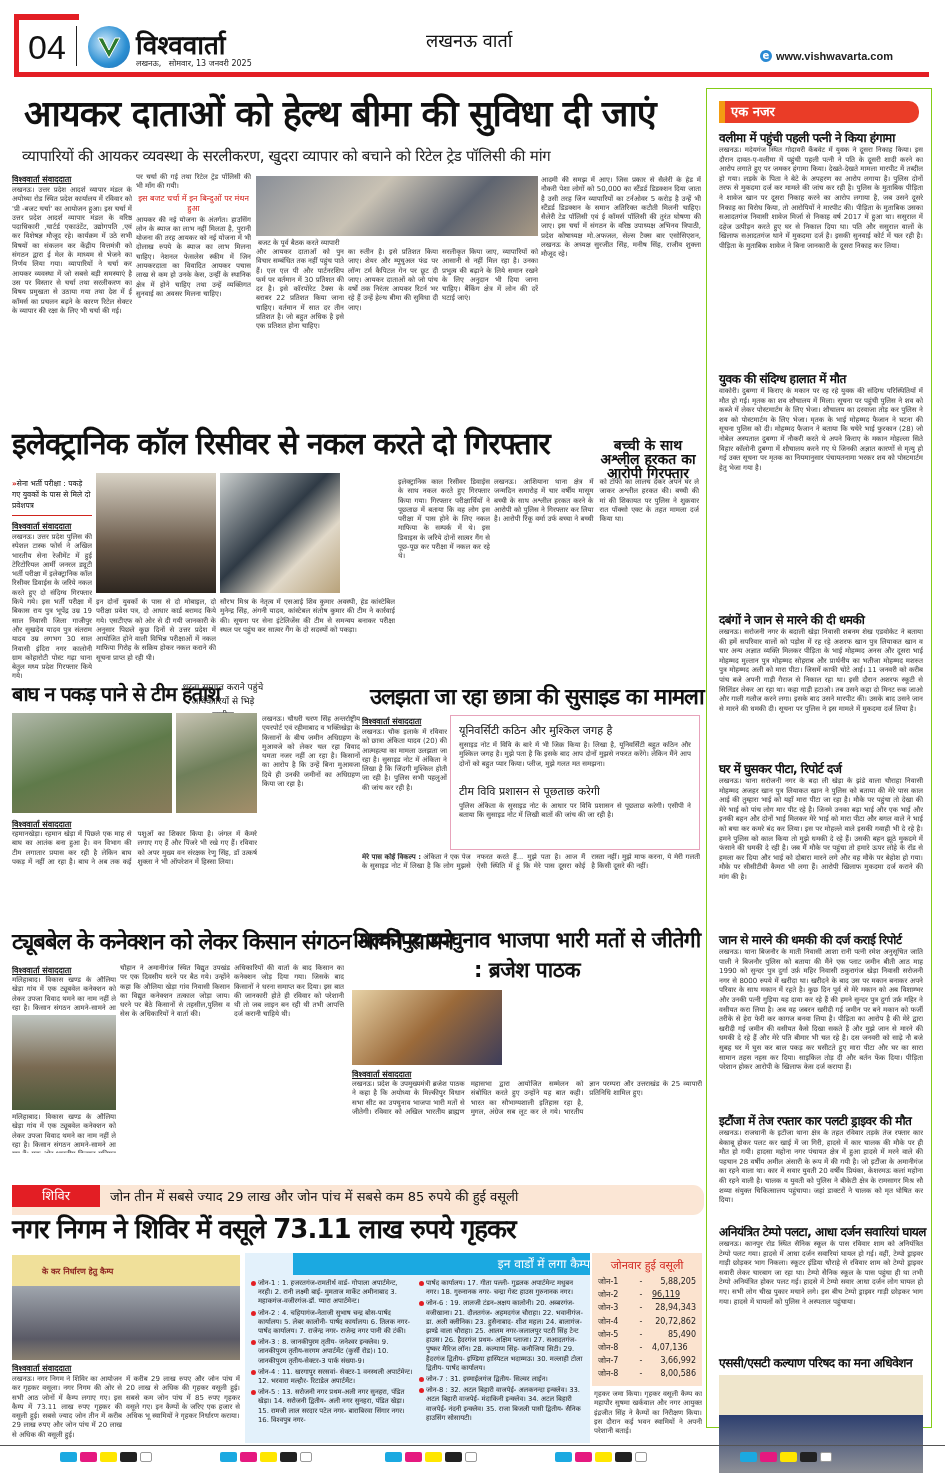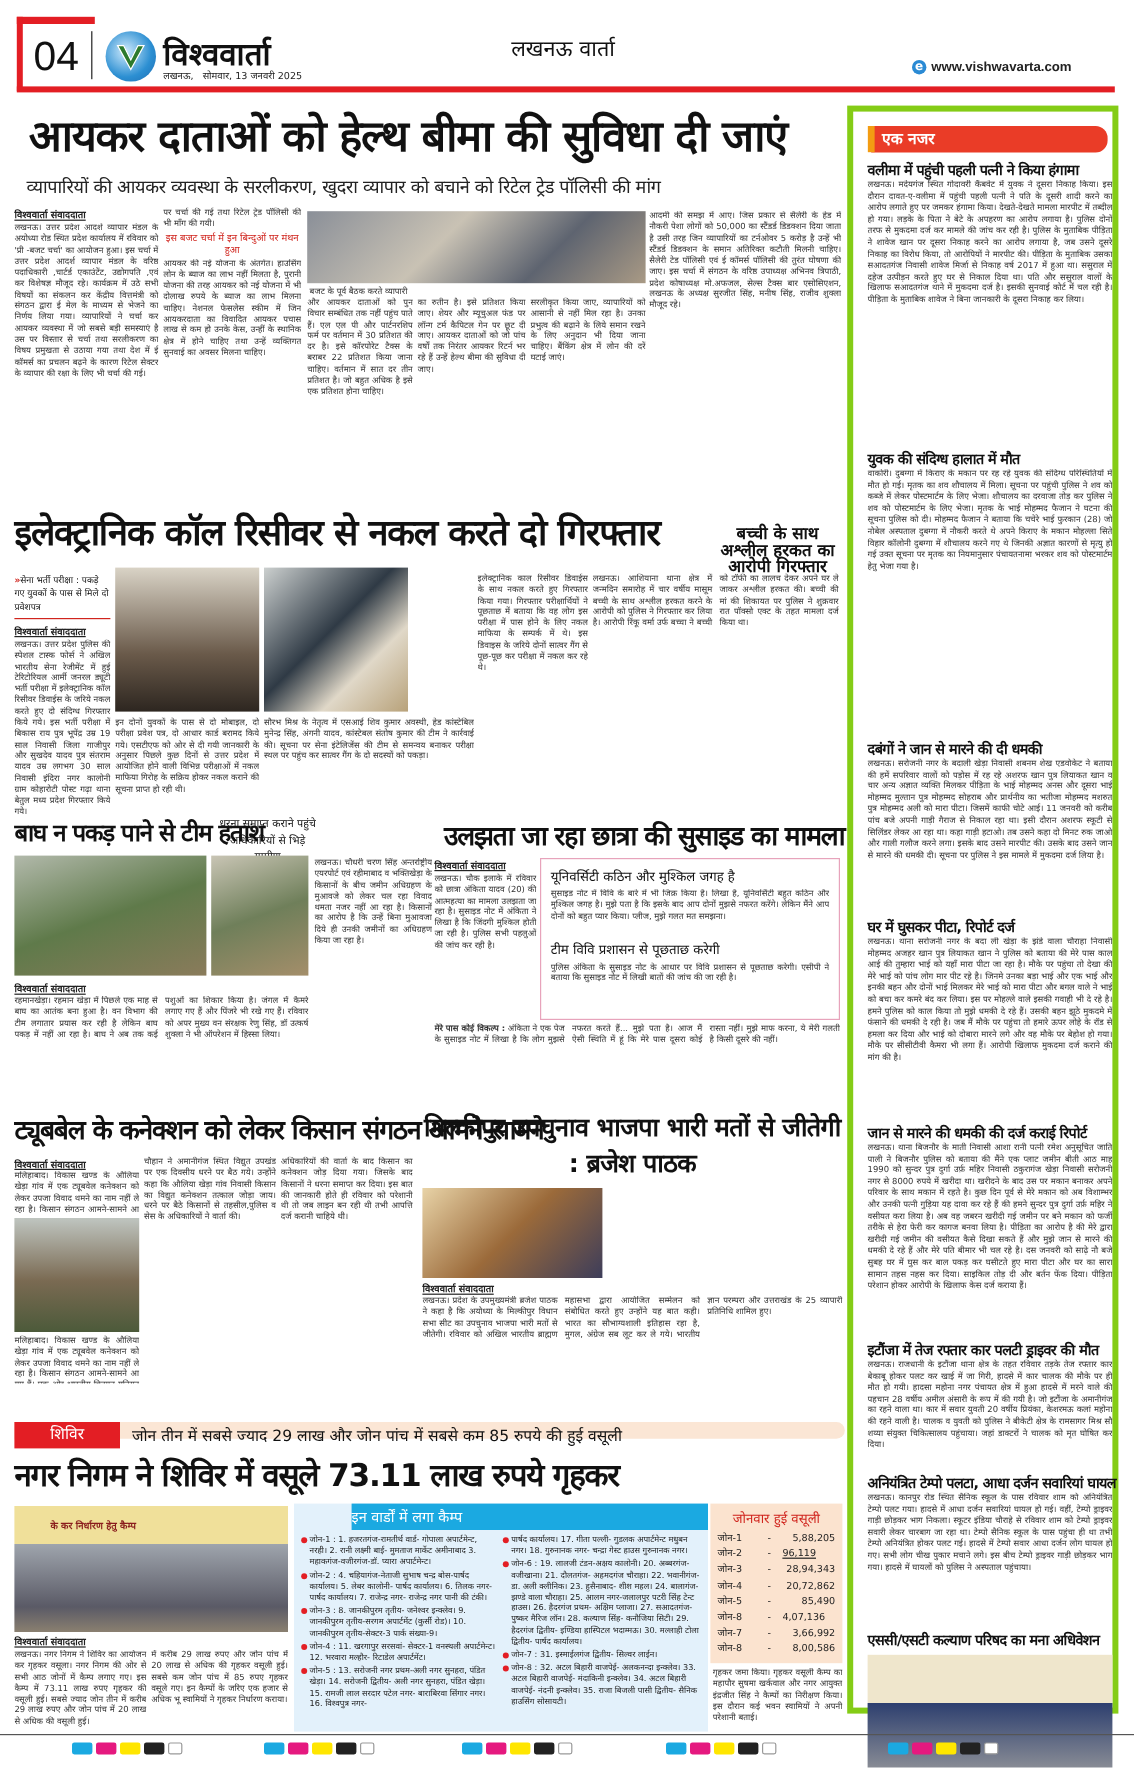--- a/index.html
+++ b/index.html
@@ -109,37 +109,37 @@
 <div class="abs txt" style="left:120px;top:964px;width:110px;height:189px">चौहान ने अमानीगंज स्थित विद्युत उपखंड पर एक दिवसीय धरने पर बैठ गये। उन्होंने कहा कि औलिया खेड़ा गांव निवासी किसान का विद्युत कनेक्शन तत्काल जोड़ा जाय। धरने पर बैठे किसानों से तहसील,पुलिस व सेस के अधिकारियों ने वार्ता की।</div>
 <div class="abs txt" style="left:234px;top:964px;width:110px;height:189px">अधिकारियों की वार्ता के बाद किसान का कनेक्शन जोड़ दिया गया। जिसके बाद किसानों ने धरना समाप्त कर दिया। इस बात की जानकारी होते ही रविवार को परेशानी थी तो जब लाइन बन रही थी तभी आपत्ति दर्ज करानी चाहिये थी।</div>
 
 <div class="abs" style="left:352px;top:925px;width:350px;font-size:21px;font-weight:bold;text-align:center;line-height:30px;color:#111;letter-spacing:-0.5px;">मिल्कीपुर उपचुनाव भाजपा भारी मतों से जीतेगी : ब्रजेश पाठक</div>
 <div class="abs photo" style="left:352px;top:990px;width:150px;height:75px;background:linear-gradient(135deg,#e8d3a7,#9b6a3a 50%,#3d3d5a);"></div>
 <div class="abs" style="left:352px;top:1068px;width:110px;">
   <div class="byline">विश्ववार्ता संवाददाता</div>
 </div>
 <div class="abs txt" style="left:352px;top:1080px;width:350px;height:73px;column-count:3;column-gap:6px">लखनऊ। प्रदेश के उपमुख्यमंत्री ब्रजेश पाठक ने कहा है कि अयोध्या के मिल्कीपुर विधान सभा सीट का उपचुनाव भाजपा भारी मतों से जीतेगी। रविवार को अखिल भारतीय ब्राह्मण महासभा द्वारा आयोजित सम्मेलन को संबोधित करते हुए उन्होंने यह बात कही। भारत का सौभाग्यशाली इतिहास रहा है, मुगल, अंग्रेज सब लूट कर ले गये। भारतीय ज्ञान परम्परा और उत्तराखंड के 25 व्यापारी प्रतिनिधि शामिल हुए।</div>
 
-<div class="abs" style="left:12px;top:1185px;width:692px;height:14px;background:#fbe6d5;border-radius:0 11px 11px 0;">
+<div class="abs" style="left:12px;top:1185px;width:692px;height:30px;background:#fbe6d5;border-radius:0 11px 11px 0;">
   <div class="abs" style="left:0;top:0;width:88px;height:22px;background:#e31e24;color:#fff;font-size:13px;text-align:center;line-height:22px;">शिविर</div>
   <div class="abs" style="left:98px;top:2px;font-size:13px;color:#111;white-space:nowrap;">जोन तीन में सबसे ज्याद 29 लाख और जोन पांच में सबसे कम 85 रुपये की हुई वसूली</div>
 </div>
 
 <div class="abs hl" style="left:12px;top:1210px;font-size:26px;">नगर निगम ने शिविर में वसूले 73.11 लाख रुपये गृहकर</div>
 <div class="abs photo" style="left:12px;top:1255px;width:228px;height:105px;background:linear-gradient(180deg,#f0e09a 0,#f0e09a 30%,#9fa5ad 30%,#5a5a66 80%,#8a8070);">
   <div style="position:absolute;left:30px;top:10px;font-size:8px;color:#8a1d1d;font-weight:bold;">के कर निर्धारण हेतु कैम्प</div>
 </div>
 <div class="abs" style="left:12px;top:1362px;width:228px;">
   <div class="byline">विश्ववार्ता संवाददाता</div>
 </div>
 <div class="abs txt" style="left:12px;top:1375px;width:110px;height:75px">लखनऊ। नगर निगम ने शिविर का आयोजन कर गृहकर वसूला। नगर निगम की ओर से सभी आठ जोनों में कैम्प लगाए गए। इस कैम्प में 73.11 लाख रुपए गृहकर की वसूली हुई। सबसे ज्याद जोन तीन में करीब 29 लाख रुपए और जोन पांच में 20 लाख से अधिक की वसूली हुई।</div>
 <div class="abs txt" style="left:126px;top:1375px;width:114px;height:75px">में करीब 29 लाख रुपए और जोन पांच में 20 लाख से अधिक की गृहकर वसूली हुई। सबसे कम जोन पांच में 85 रुपए गृहकर वसूले गए। इन कैम्पों के जरिए एक हजार से अधिक भू स्वामियों ने गृहकर निर्धारण कराया।</div>
 
 <div class="abs" style="left:245px;top:1253px;width:345px;height:190px;background:#e3f1fb;">
-  <div style="height:22px;background:#1ba9e1;color:#fff;text-align:left;font-size:12px;line-height:22px;margin-left:48px;">इन वार्डों में लगा कैम्प</div>
+  <div style="height:22px;background:#1ba9e1;color:#fff;text-align:right;font-size:12px;line-height:22px;margin-left:48px;">इन वार्डों में लगा कैम्प</div>
   <div style="display:flex;gap:6px;padding:4px 6px;">
     <div id="wards-left" style="width:162px;">
         <div style="font-size: 6.8px; line-height: 9.2px; color: rgb(34, 34, 34); margin-bottom: 2px; position: relative; padding-left: 7px;"><span style="position: absolute; left: 0px; top: 2px; width: 5px; height: 5px; border-radius: 50%; background: rgb(227, 30, 36);"></span><span>जोन-1 : 1. हजरतगंज-रामतीर्थ वार्ड- गोपाला अपार्टमेन्ट, नरही। 2. रानी लक्ष्मी बाई- मुमताज मार्केट अमीनाबाद 3. महाकगंज-वजीरगंज-डॉ. प्यारा अपार्टमेन्ट।</span></div>
         <div style="font-size: 6.8px; line-height: 9.2px; color: rgb(34, 34, 34); margin-bottom: 2px; position: relative; padding-left: 7px;"><span style="position: absolute; left: 0px; top: 2px; width: 5px; height: 5px; border-radius: 50%; background: rgb(227, 30, 36);"></span><span>जोन-2 : 4. चहियागंज-नेताजी सुभाष चन्द्र बोस-पार्षद कार्यालय। 5. लेबर कालोनी- पार्षद कार्यालय। 6. तिलक नगर- पार्षद कार्यालय। 7. राजेन्द्र नगर- राजेन्द्र नगर पानी की टंकी।</span></div>
         <div style="font-size: 6.8px; line-height: 9.2px; color: rgb(34, 34, 34); margin-bottom: 2px; position: relative; padding-left: 7px;"><span style="position: absolute; left: 0px; top: 2px; width: 5px; height: 5px; border-radius: 50%; background: rgb(227, 30, 36);"></span><span>जोन-3 : 8. जानकीपुरम तृतीय- जनेश्वर इन्क्लेव। 9. जानकीपुरम तृतीय-सरगम अपार्टमेंट (कुर्सी रोड)। 10. जानकीपुरम तृतीय-सेक्टर-3 पार्क संख्या-9।</span></div>
         <div style="font-size: 6.8px; line-height: 9.2px; color: rgb(34, 34, 34); margin-bottom: 2px; position: relative; padding-left: 7px;"><span style="position: absolute; left: 0px; top: 2px; width: 5px; height: 5px; border-radius: 50%; background: rgb(227, 30, 36);"></span><span>जोन-4 : 11. खरगापुर सरसवां- सेक्टर-1 वनस्थली अपार्टमेन्ट। 12. भरवारा मल्हौर- रिटाडेल अपार्टमेंट।</span></div>
         <div style="font-size: 6.8px; line-height: 9.2px; color: rgb(34, 34, 34); margin-bottom: 2px; position: relative; padding-left: 7px;"><span style="position: absolute; left: 0px; top: 2px; width: 5px; height: 5px; border-radius: 50%; background: rgb(227, 30, 36);"></span><span>जोन-5 : 13. सरोजनी नगर प्रथम-अली नगर सुनहरा, पंडित खेड़ा। 14. सरोजनी द्वितीय- अली नगर सुनहरा, पंडित खेड़ा। 15. रामजी लाल सरदार पटेल नगर- बाराबिरवा सिंगार नगर। 16. विश्वपुत्र नगर-</span></div>
       </div>
     <div id="wards-right" style="width:165px;">
         <div style="font-size: 6.8px; line-height: 9.2px; color: rgb(34, 34, 34); margin-bottom: 2px; position: relative; padding-left: 7px;"><span style="position: absolute; left: 0px; top: 2px; width: 5px; height: 5px; border-radius: 50%; background: rgb(227, 30, 36);"></span><span>पार्षद कार्यालय। 17. गीता पल्ली- गुडलक अपार्टमेन्ट मधुबन नगर। 18. गुरुनानक नगर- चन्द्रा गेस्ट हाउस गुरुनानक नगर।</span></div>
@@ -190,21 +190,21 @@
       </div>
       <div style="display: flex; font-size: 8px; line-height: 13.2px; color: rgb(34, 34, 34);">
         <span style="width: 32px;">जोन-8</span>
         <span style="width: 22px; text-align: center;">-</span>
         <span style="flex: 1 1 0%; text-align: right;">8,00,586</span>
       </div>
     </div>
 </div>
 <div class="abs txt" style="left:594px;top:1390px;width:108px;height:52px">गृहकर जमा किया। गृहकर वसूली कैम्प का महापौर सुषमा खर्कवाल और नगर आयुक्त इंद्रजीत सिंह ने कैम्पों का निरीक्षण किया। इस दौरान कई भवन स्वामियों ने अपनी परेशानी बताई।</div>
 
-<div class="abs" style="left:706px;top:88px;width:226px;height:1340px;border:5px solid #84cc16;">
+<div class="abs" style="left:706px;top:88px;width:226px;height:1340px;border:1px solid #84cc16;">
   <div class="abs" style="left:12px;top:12px;width:200px;height:22px;background:#ea3c27;border-radius:0 10px 10px 0;border-left:6px solid #f39c12;">
     <span style="color:#fff;font-size:13px;font-weight:bold;line-height:22px;padding-left:6px;">एक नजर</span>
   </div>
   <div id="nazar-items" class="abs" style="left:12px;top:40px;width:204px;">
       <div style="margin-bottom: 4px;">
         <div class="sh">वलीमा में पहुंची पहली पत्नी ने किया हंगामा</div>
         <div class="st" style="height: 220px;">लखनऊ। मदेयगंज स्थित गोदावरी कैंबवेट में युवक ने दूसरा निकाह किया। इस दौरान दावत-ए-वलीमा में पहुंची पहली पत्नी ने पति के दूसरी शादी करने का आरोप लगाते हुए पर जमकर हंगामा किया। देखते-देखते मामला मारपीट में तब्दील हो गया। लड़के के पिता ने बेटे के अपहरण का आरोप लगाया है। पुलिस दोनों तरफ से मुकदमा दर्ज कर मामले की जांच कर रही है। पुलिस के मुताबिक पीड़िता ने शावेज खान पर दूसरा निकाह करने का आरोप लगाया है, जब उसने दूसरे निकाह का विरोध किया, तो आरोपियों ने मारपीट की। पीड़िता के मुताबिक उसका सआदतगंज निवासी शावेज मिर्जा से निकाह वर्ष 2017 में हुआ था। ससुराल में दहेज उत्पीड़न करते हुए घर से निकाल दिया था। पति और ससुराल वालों के खिलाफ सआदतगंज थाने में मुकदमा दर्ज है। इसकी सुनवाई कोर्ट में चल रही है। पीड़िता के मुताबिक शावेज ने बिना जानकारी के दूसरा निकाह कर लिया।</div>
       </div>
       <div style="margin-bottom: 4px;">
         <div class="sh">युवक की संदिग्ध हालात में मौत</div>

